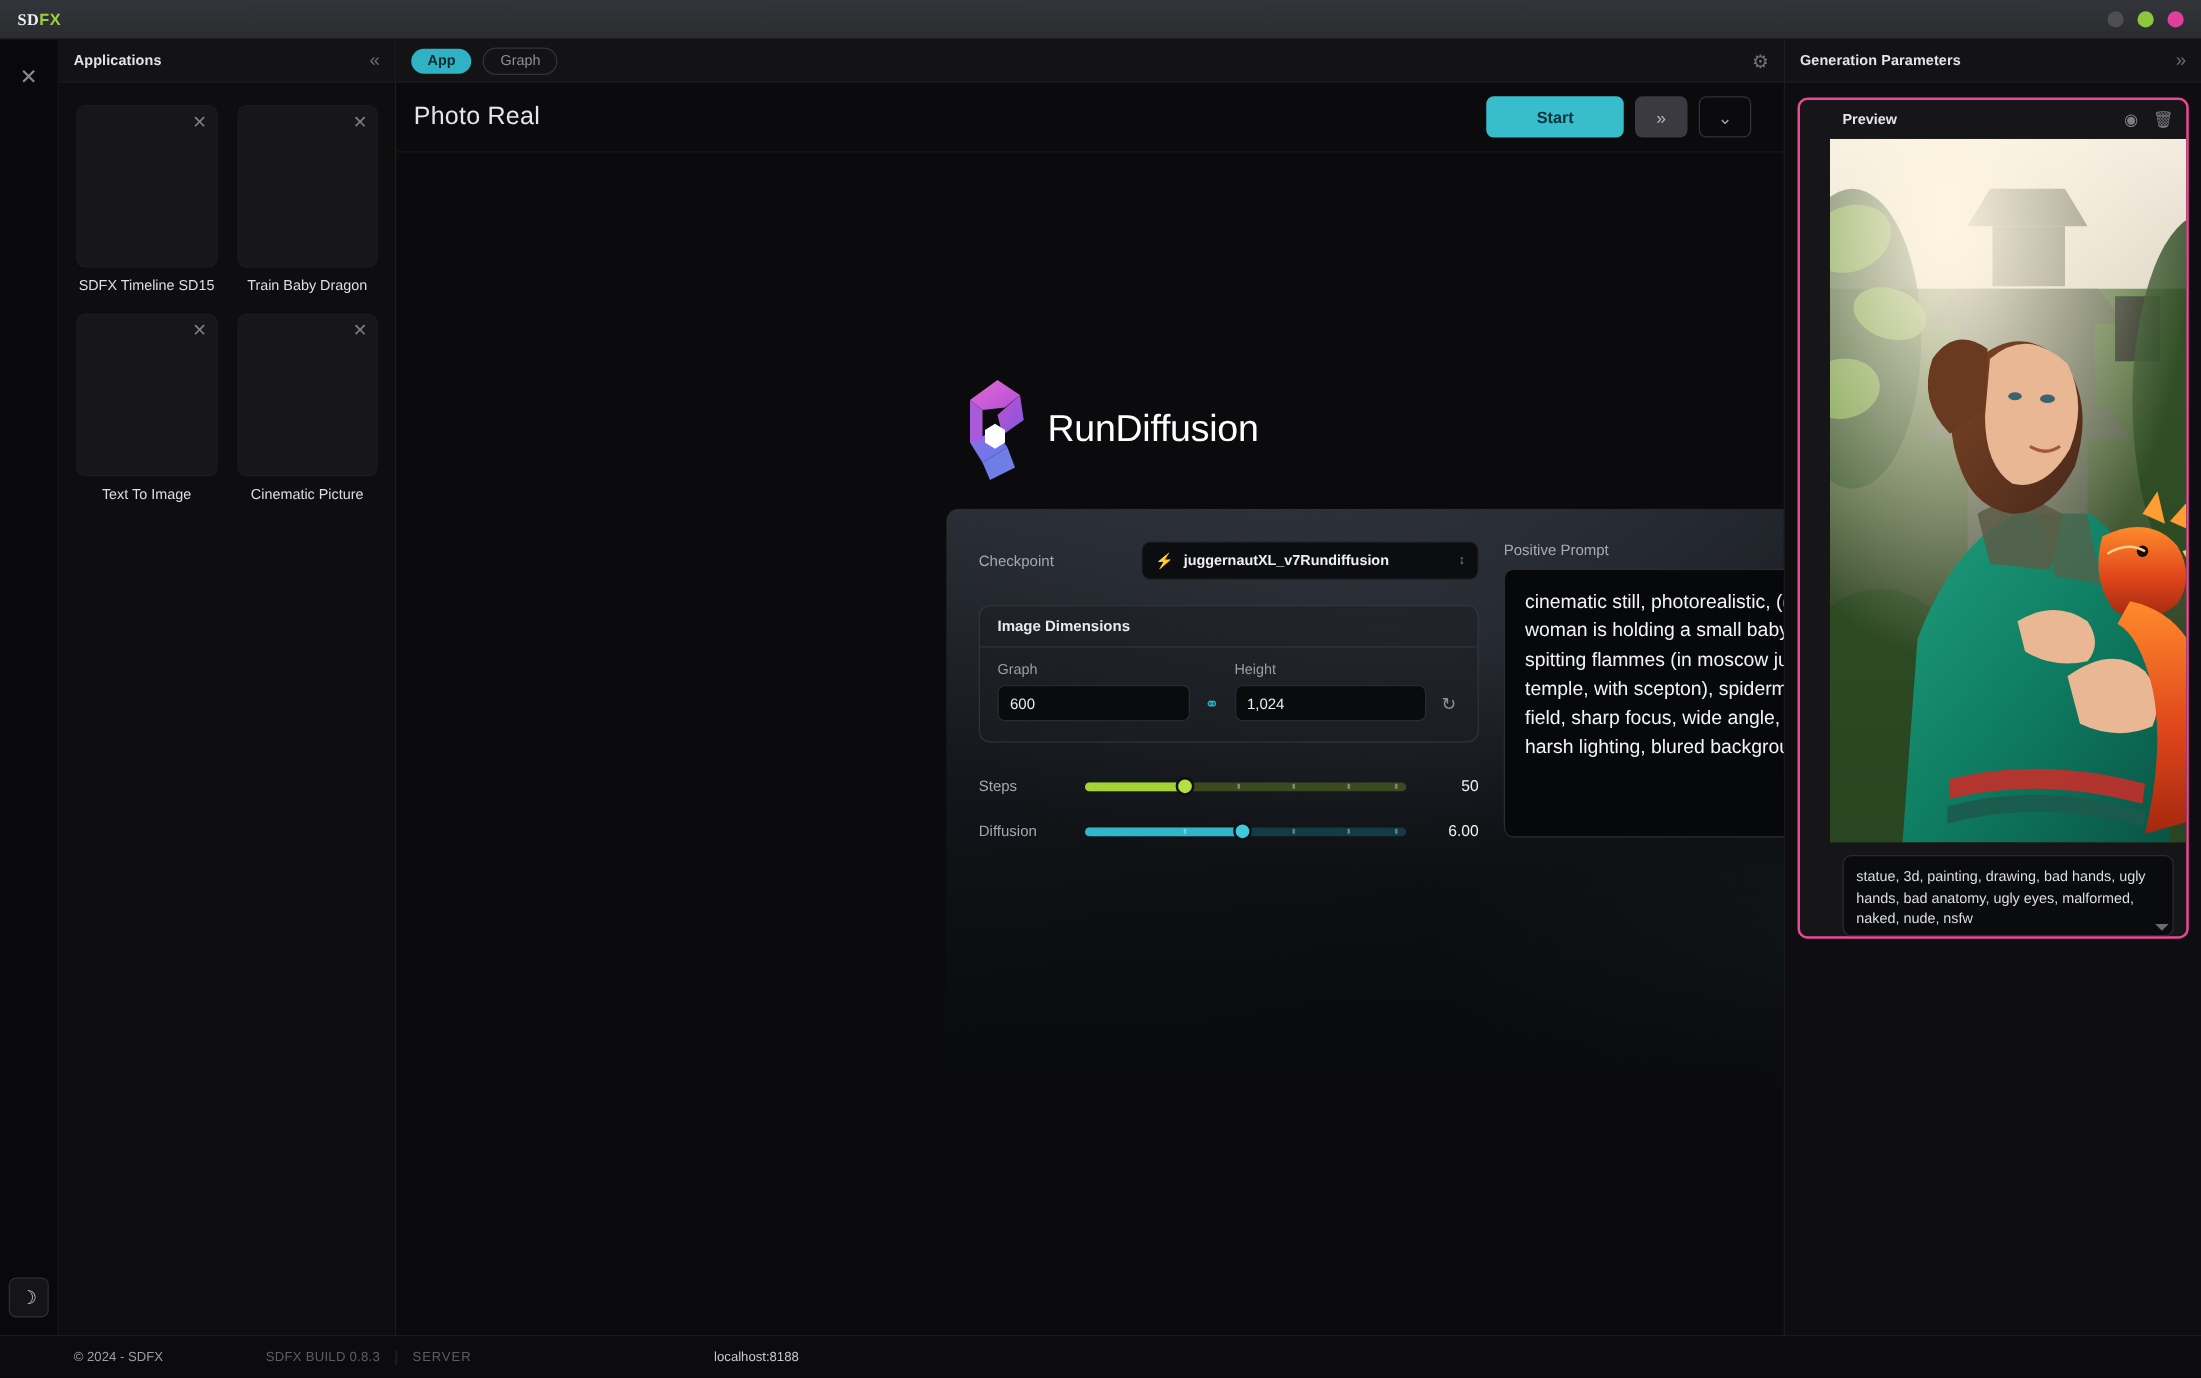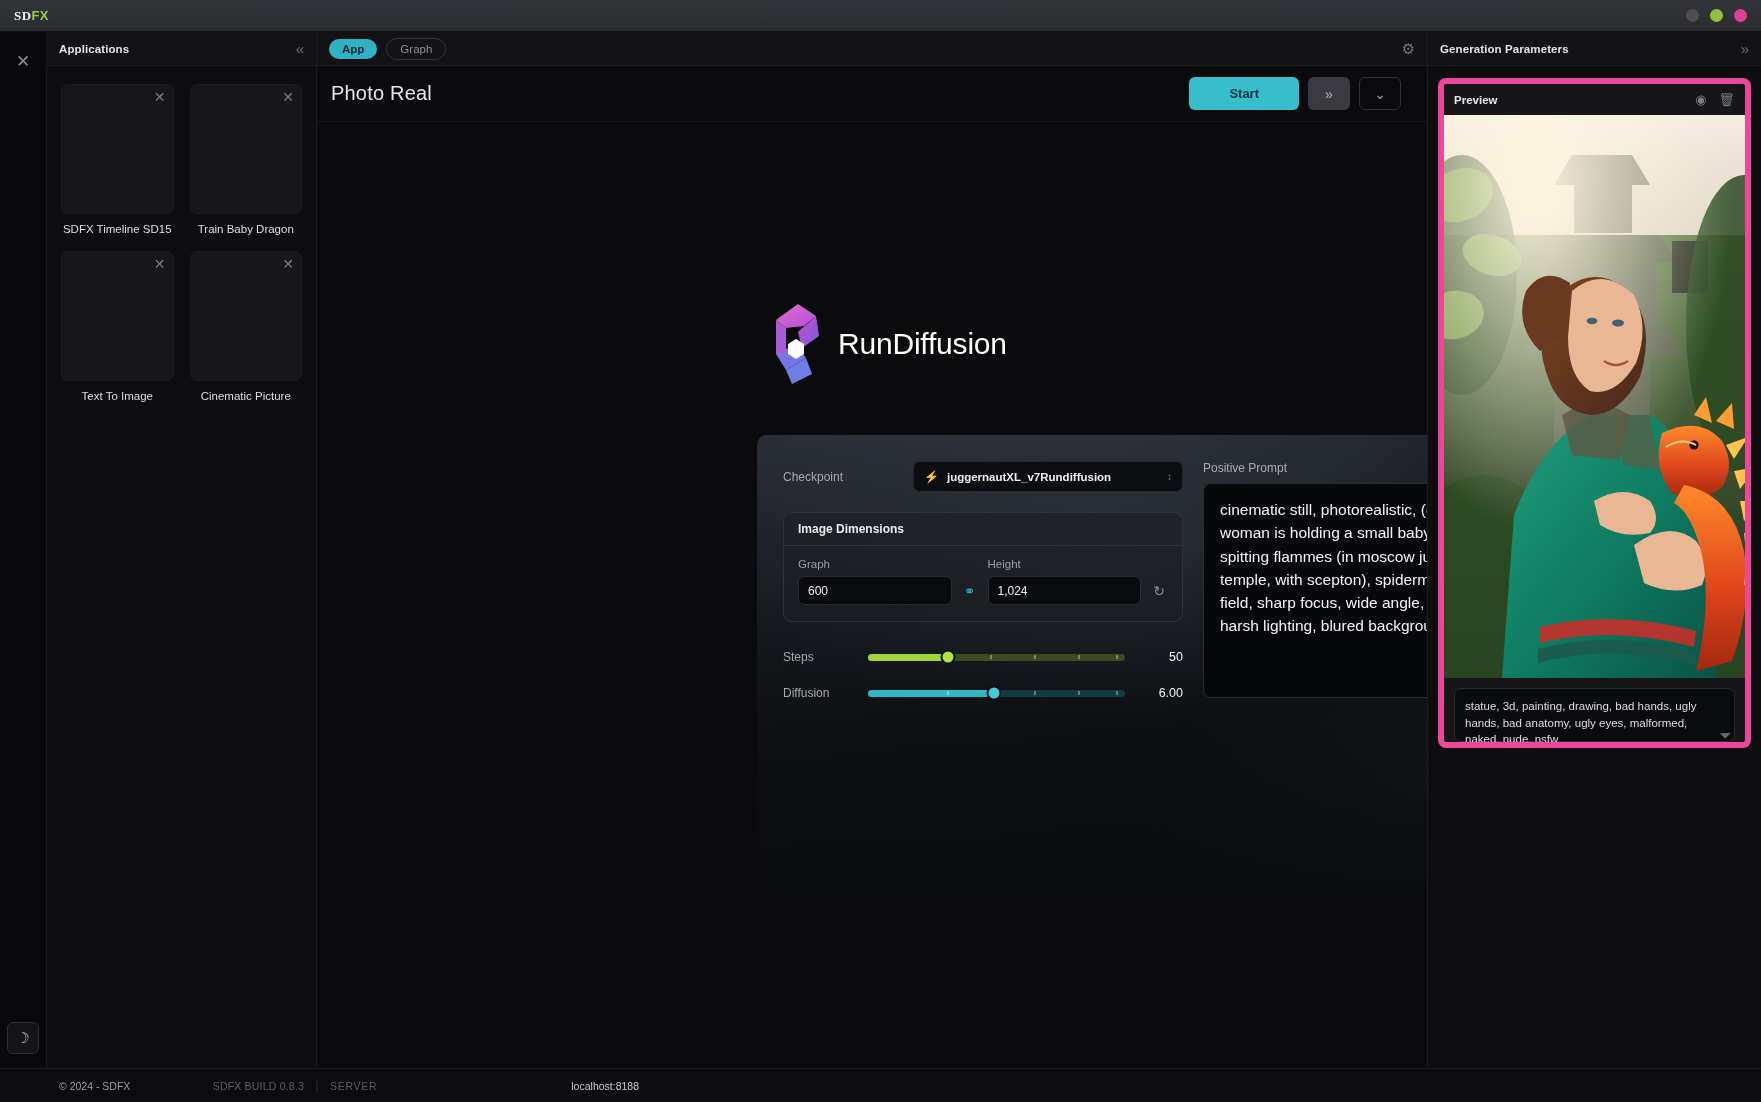--- a/index.html
+++ b/index.html
@@ -113,21 +113,20 @@
   .rd-word { font-size: 30px; color: #fdfdfd; letter-spacing: -.2px; font-weight: 500; }
 
   
   .board {
     position: absolute; left: 440px; top: 285px; width: 862px; height: 460px;
     border-radius: 10px; overflow: hidden;
     background:
       radial-gradient(ellipse 70% 55% at 42% 24%, rgba(96,104,120,.30), transparent 72%),
       radial-gradient(ellipse 50% 45% at 80% 78%, rgba(40,52,48,.55), transparent 70%),
       linear-gradient(170deg, #2c3038 0%, #1b1f25 33%, #121519 62%, #0b0d10 100%);
-    margin-top: 28px;
   }
   .board::after {
     content: ""; position: absolute; inset: 0;
     background:
       linear-gradient(to bottom, rgba(8,9,11,.05) 0%, rgba(8,9,11,.45) 55%, rgba(8,9,11,.82) 100%);
   }
   .board-inner { position: absolute; inset: 0; padding: 26px 26px; display: flex; gap: 20px; z-index: 2; }
   .col-left { width: 400px; }
   .col-right { flex: 1; }
 
@@ -191,36 +190,36 @@
     position: absolute; right: 4px; bottom: 3px; color: #6a6a72; font-size: 10px;
     transform: rotate(45deg);
   }
 
   
   .genparams {
     width: 334px; flex: 0 0 334px; background: #0e0e10;
     border-left: 1px solid #1d1d20; display: flex; flex-direction: column;
   }
   .gp-body { flex: 1; padding: 12px 10px; overflow: hidden; }
-  .preview-card { background: #161619; border: 6px solid #ec4899; border-radius: 8px; overflow: hidden; }
+  .preview-card { background: #161619; border: 2px solid #ec4899; border-radius: 8px; overflow: hidden; padding-left: 24px; }
   .preview-head {
     height: 31px; display: flex; align-items: center; justify-content: space-between;
     padding: 0 10px;
   }
   .preview-title { font-size: 11.5px; font-weight: bold; color: #e6e6ea; }
   .preview-acts { display: flex; gap: 12px; align-items: center; }
   .pv-ico { color: #7d7d85; font-size: 13px; cursor: pointer; line-height: 1; }
 
   .preview-img {
     height: 563px; position: relative; overflow: hidden; background: #1a1f18;
   }
   .neg-wrap { padding: 10px 10px 0; }
   .neg-box {
     background: #0a0b0d; border: 1px solid #2a2b30; border-radius: 7px;
-    padding: 9px 10px; height: 54px; position: relative;
+    padding: 9px 10px; height: 65px; position: relative;
   }
   .neg-text { font-size: 11.5px; line-height: 1.45; color: #dcdce2; }
 
   
   .statusbar {
     height: 34px; flex: 0 0 34px; background: #0c0c0e; border-top: 1px solid #1b1b1e;
     display: flex; align-items: center;
   }
   .sb-left { width: 47px; flex: 0 0 47px; }
   .sb-apps {

